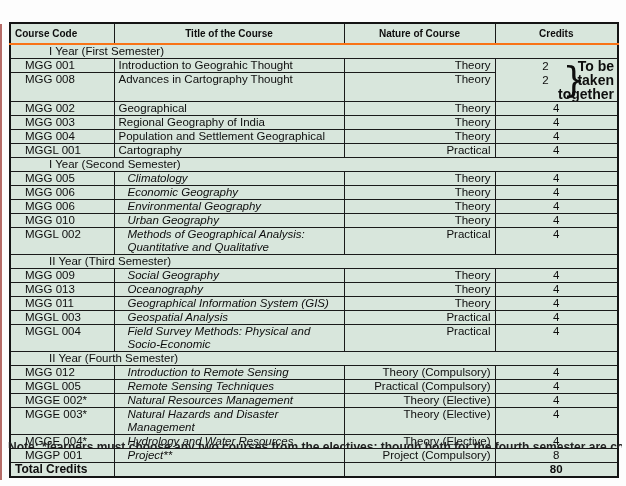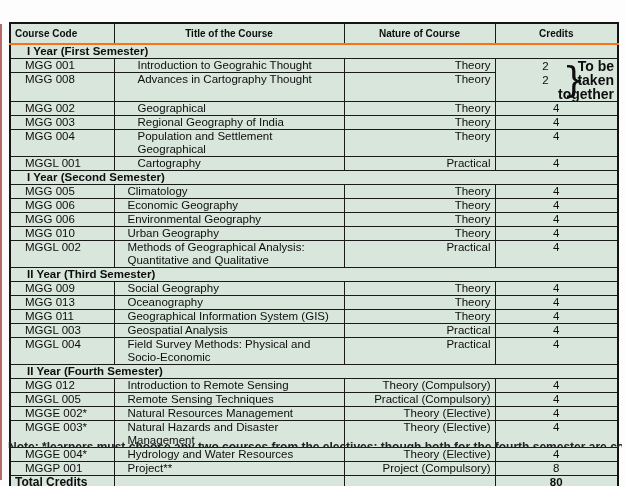--- a/index.html
+++ b/index.html
@@ -21,24 +21,24 @@
   .prog-table th, .prog-table td {
     border:1px solid #1a1a1a; padding:0 4px;
     height:13px; line-height:13px; vertical-align:top;
     overflow:hidden;
   }
   .prog-table th {
     height:19px; line-height:19px; font-size:10px; font-weight:bold;
     text-align:center; border-bottom:2px solid #f97316;
   }
   .prog-table th.h-code { text-align:left; padding-left:4px; }
-  td.section-label { font-weight:bold; padding-left:16px; font-size:11.5px;margin-top:40px; }
+  td.section-label { font-weight:normal; padding-left:38px; font-size:11.5px;margin-top:40px; }
   td.code   { padding-left:14px; }
-  td.title.t-sm { padding-left:23px; }
-  td.title.t-lg { padding-left:13px; padding-right:2px; }
+  td.title.t-sm { padding-left:4px; }
+  td.title.t-lg { padding-left:13px; padding-right:2px;font-style:italic; }
   td.nature { text-align:right; }
   td.credits{ text-align:center; }
   tr.tall td { height:28px; }
   td.credits-group { position:relative; padding:0; }
   .gc-nums {
     position:absolute; left:30px; top:0; width:40px;
     text-align:center; line-height:14px;
   }
   .gc-brace {
     position:absolute; left:67px; top:-1px;

